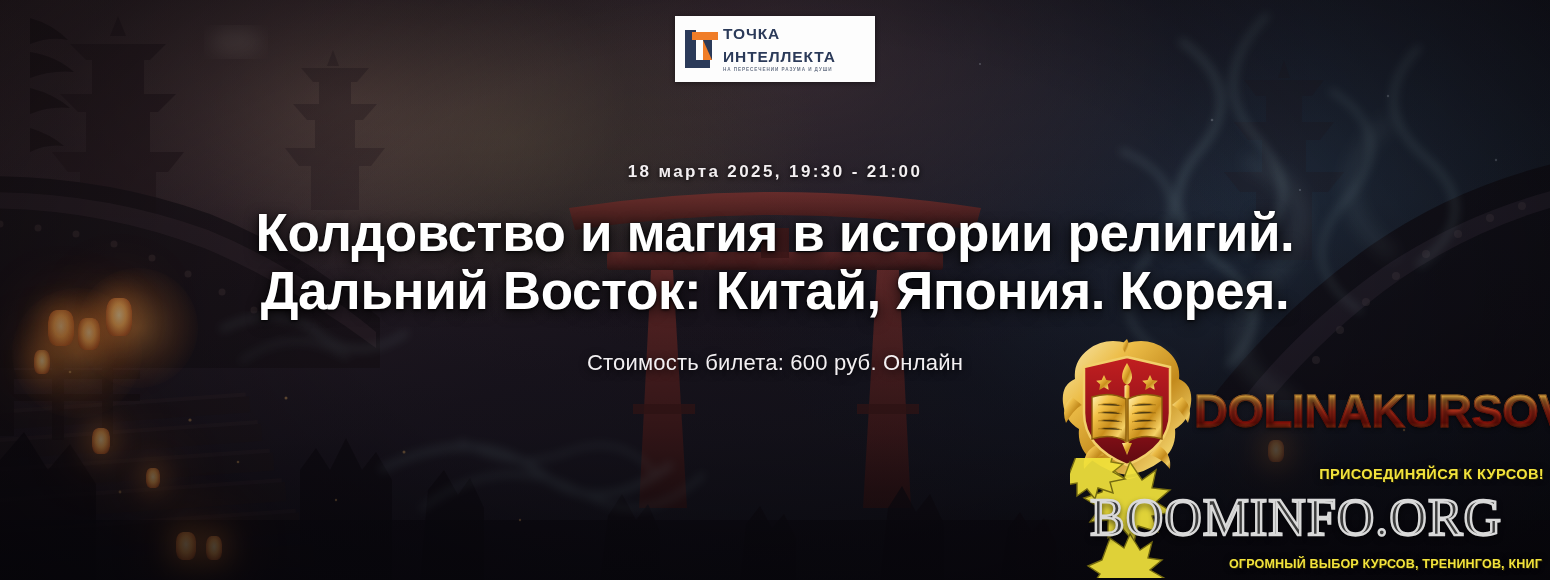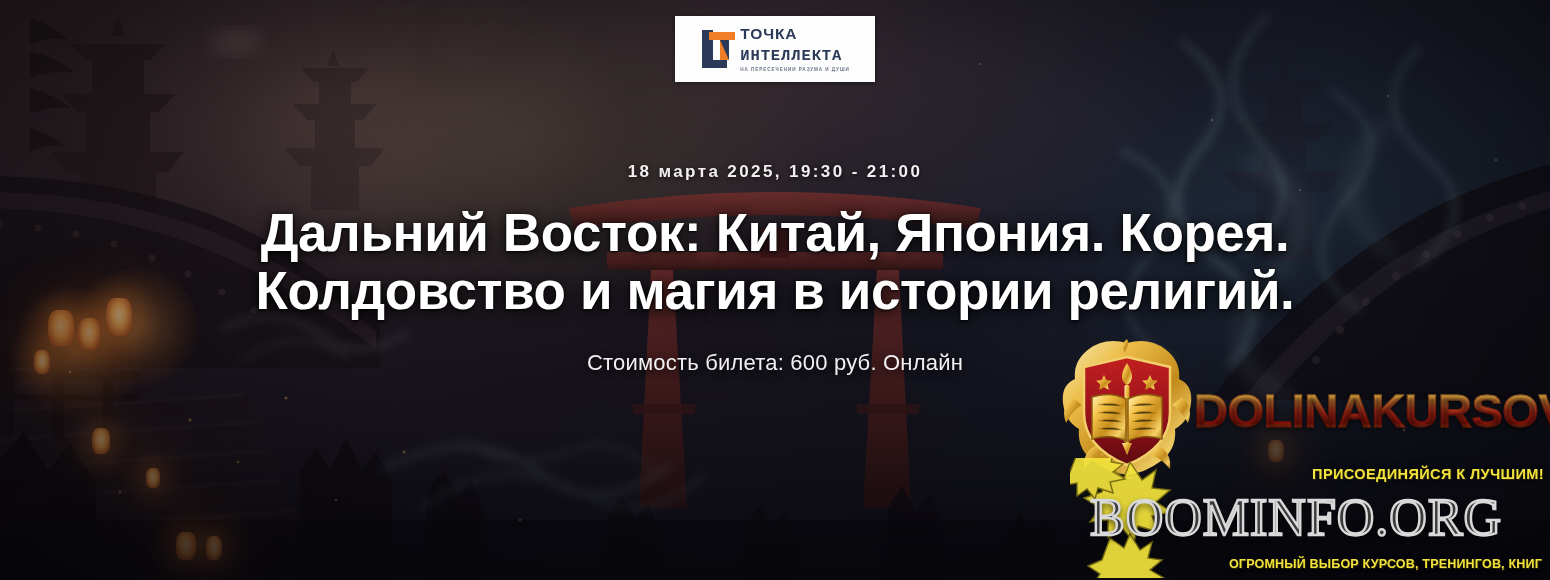--- a/index.html
+++ b/index.html
@@ -98,34 +98,34 @@
     position:relative; z-index:30;
     width:100%; height:100%;
     display:flex; flex-direction:column; align-items:center;
   }
 
   
   .logo-box {
     margin-top:16px;
     width:200px; height:66px;
     background:#fdfdfd;
-    display:flex; align-items:center; justify-content:center;
+    display:flex; align-items:center; justify-content:flex-start;
     padding:5px 8px;
     box-shadow:0 1px 5px rgba(0,0,0,0.45);
   }
   .logo-mark { width:40px; height:42px; flex:0 0 auto; }
   .logo-text { display:flex; flex-direction:column; justify-content:center; line-height:1; }
   .logo-l1, .logo-l2 {
     font-family:"Liberation Sans", sans-serif;
     font-weight:bold;
     color:#2b3a59;
     font-size:15.5px;
     letter-spacing:0.9px;
   }
-  .logo-l2 { margin-top:8px;font-family:Liberation Mono, monospace; }
+  .logo-l2 { margin-top:8px; }
   .logo-sub {
     margin-top:3px;
     font-size:4.6px;
     letter-spacing:0.95px;
     color:#6a7487;
     font-weight:bold;
     white-space:nowrap;
   }
 
   
@@ -437,22 +437,22 @@
       <div class="logo-text">
         <span class="logo-l1">ТОЧКА</span>
         <span class="logo-l2">ИНТЕЛЛЕКТА</span>
         <span class="logo-sub">НА ПЕРЕСЕЧЕНИИ РАЗУМА И ДУШИ</span>
       </div>
     </div>
 
     <div class="date-line">18 марта 2025, 19:30 - 21:00</div>
 
     <div class="title-block">
+      <span class="title-line">Колдовство и магия в истории религий.</span>
       <span class="title-line">Дальний Восток: Китай, Япония. Корея.</span>
-      <span class="title-line">Колдовство и магия в истории религий.</span>
     </div>
 
     <div class="price-line">Стоимость билета: 600 руб. Онлайн</div>
   </div>
 
   <div class="wm-dolina">
     <div class="shield-wrap">
       <svg viewBox="0 0 150 150" width="150" height="150">
         <defs>
           <linearGradient id="goldG" x1="0" y1="0" x2="1" y2="1">
@@ -513,18 +513,18 @@
   </div>
 
   <div class="wm-boom">
     <svg class="boom-burst" viewBox="0 0 480 120">
       <g fill="#f2e33c" opacity="0.92" stroke="#7d7210" stroke-width="1.4">
         <path d="M38 8 l16 12 6 -16 12 18 14 -10 -4 18 18 2 -14 12 16 10 -20 4 6 16 -20 -6 -4 16 -12 -14 -14 10 0 -18 -18 2 10 -14 -16 -10 18 -6 Z"></path>
         <path d="M40 80 l14 10 6 -14 10 16 12 -8 -4 16 14 2 -12 10 14 8 -18 4 4 14 -18 -6 -4 14 -10 -12 -12 8 0 -16 -14 2 8 -12 -12 -8 14 -6 Z"></path>
         <path d="M0 2 l12 8 4 -10 8 12 10 -6 -3 12 12 2 -10 8 12 7 -15 3 3 11 -15 -5 -3 11 -8 -10 -10 7 0 -13 -12 2 Z" transform="translate(10,-14)"></path>
       </g>
     </svg>
-    <span class="boom-top">ПРИСОЕДИНЯЙСЯ К ЛУЧШИМ!</span>
+    <span class="boom-top">ПРИСОЕДИНЯЙСЯ К КУРСОВ!</span>
     <span class="boom-main">BOOMINFO.ORG</span>
     <span class="boom-bot">ОГРОМНЫЙ ВЫБОР КУРСОВ, ТРЕНИНГОВ, КНИГ</span>
   </div>
 
 </div>
 
 </body></html>

